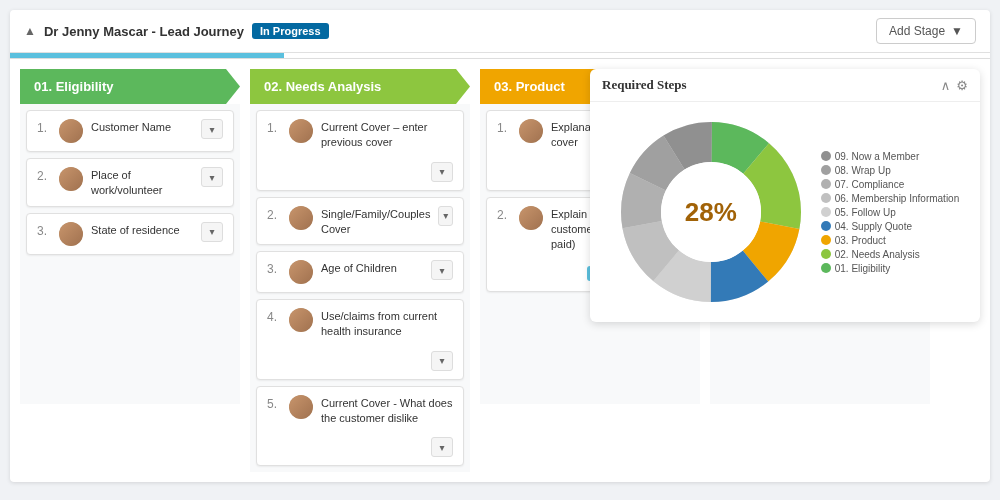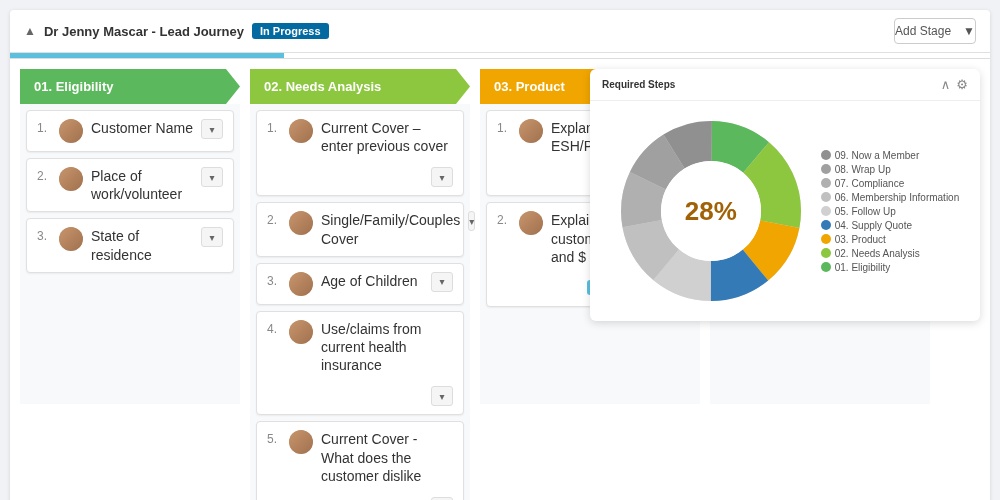--- a/index.html
+++ b/index.html
@@ -55,26 +55,26 @@
       border-radius: 3px;
       padding: 2px 8px;
       font-size: 11px;
       font-weight: 600;
     }
 
     .add-stage-btn {
       background: white;
       border: 1px solid #ccc;
       border-radius: 4px;
-      padding: 5px 0;
+      padding: 5px 12px;
       font-size: 12px;
       cursor: pointer;
       display: flex;
       align-items: center;
-      gap: 12px;
+      gap: 6px;
       color: #555;
     }
 
     
     .progress-bar-container {
       background: white;
       height: 6px;
       border-bottom: 1px solid #e0e0e0;
     }
     .progress-bar-fill {
@@ -168,21 +168,21 @@
       height: 24px;
       border-radius: 50%;
       background: linear-gradient(135deg, #c8956c, #a0714f);
     }
 
     .item-content {
       flex: 1;
     }
 
     .item-label {
-      font-size: 14px;
+      font-size: 11px;
       color: #333;
       line-height: 1.3;
     }
 
     .dropdown-btn {
       background: #f5f5f5;
       border: 1px solid #ddd;
       border-radius: 3px;
       width: 22px;
       height: 20px;
@@ -225,23 +225,24 @@
 
     .chart-header {
       display: flex;
       align-items: center;
       justify-content: space-between;
       padding: 8px 12px;
       border-bottom: 1px solid #eee;
     }
 
     .chart-title {
-      font-size: 10px;
+      font-size: 13px;
       font-weight: 600;
       color: #333;
+      font-family: Liberation Serif, serif;
     }
 
     .chart-controls {
       display: flex;
       gap: 6px;
       align-items: center;
     }
 
     .chart-body {
       padding: 10px;

